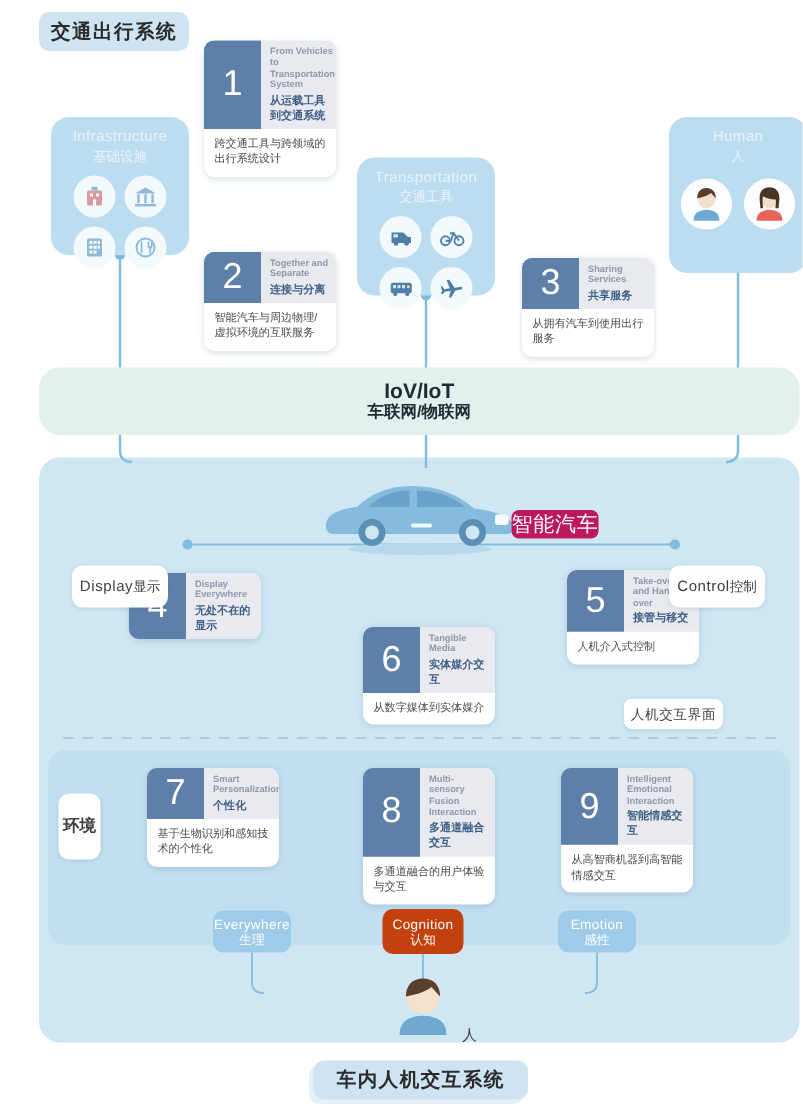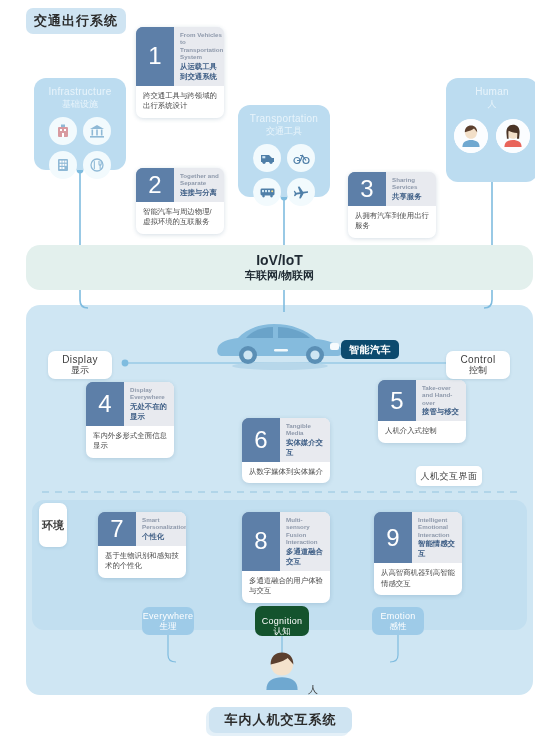--- a/index.html
+++ b/index.html
@@ -73,32 +73,33 @@
   #card4{left:74px;top:382px;width:88px;}
   #card5{left:366px;top:380px;width:88px;}
   #card6{left:230px;top:418px;width:88px;}
   #card7{left:86px;top:512px;width:88px;}
   #card8{left:230px;top:512px;width:88px;}
   #card9{left:362px;top:512px;width:88px;}
 
   
   .chip{
     background:#ffffff;border-radius:7px;
-    display:flex;flex-direction:column;align-items:center;justify-content:center;
+    display:flex;align-items:center;justify-content:center;
     box-shadow:0 1px 3px rgba(80,120,150,.18);
+    margin-top:26px;
   }
   .chip .en{font-size:10px;color:#3d3d3d;letter-spacing:.4px;line-height:11px;}
   .chip .cn{font-size:9px;color:#3d3d3d;line-height:11px;}
   #chip-display{left:36px;top:351px;width:64px;height:28px;}
   #chip-control{left:434px;top:351px;width:64px;height:28px;}
   #chip-env{left:27px;top:503px;width:28px;height:44px;}
   #chip-env .cn{font-size:11px;line-height:14px;font-weight:bold;}
 
   .tag-blue{
-    background:#0c4a6e;border-radius:5px;color:#ffffff;font-size:10px;font-weight:bold;
+    background:#be185d;border-radius:5px;color:#ffffff;font-size:14px;font-weight:normal;
     display:flex;align-items:center;justify-content:center;letter-spacing:.5px;
   }
   #tag-smartcar{left:329px;top:340px;width:58px;height:19px;}
 
   .tag-white{
     background:#ffffff;border-radius:5px;color:#3d3d3d;font-size:9px;
     display:flex;align-items:center;justify-content:center;letter-spacing:.5px;
     box-shadow:0 1px 3px rgba(80,120,150,.15);
   }
   #tag-hmi{left:404px;top:466px;width:66px;height:20px;}
@@ -305,21 +306,20 @@
   </div>
 
   <div class="abs card" id="card4">
     <div class="card-head">
       <div class="card-num">4</div>
       <div class="card-ttl">
         <div class="card-en">Display Everywhere</div>
         <div class="card-cn">无处不在的显示</div>
       </div>
     </div>
-    <div class="card-body">车内外多形式全面信息显示</div>
   </div>
 
   <div class="abs card" id="card5">
     <div class="card-head">
       <div class="card-num">5</div>
       <div class="card-ttl">
         <div class="card-en">Take-over and Hand-over</div>
         <div class="card-cn">接管与移交</div>
       </div>
     </div>
@@ -397,21 +397,21 @@
   </div>
   <div class="abs chip" id="chip-env">
     <div class="cn">环境</div>
   </div>
   <div class="abs tag-white" id="tag-hmi">人机交互界面</div>
 
   <div class="abs pill" id="pill-phys" style="background: rgb(158, 203, 232);">
     <div class="en">Everywhere</div>
     <div class="cn">生理</div>
   </div>
-  <div class="abs pill" id="pill-cog" style="background: #14532d; justify-content: flex-end;">
+  <div class="abs pill" id="pill-cog" style="background: #c2410c;">
     <div class="en">Cognition</div>
     <div class="cn">认知</div>
   </div>
   <div class="abs pill" id="pill-emo" style="background: rgb(158, 203, 232);">
     <div class="en">Emotion</div>
     <div class="cn">感性</div>
   </div>
 
   <div class="abs" style="left:248px;top:650px;width:44px;height:50px;">
     <svg width="44" height="50" viewBox="0 0 44 50">

